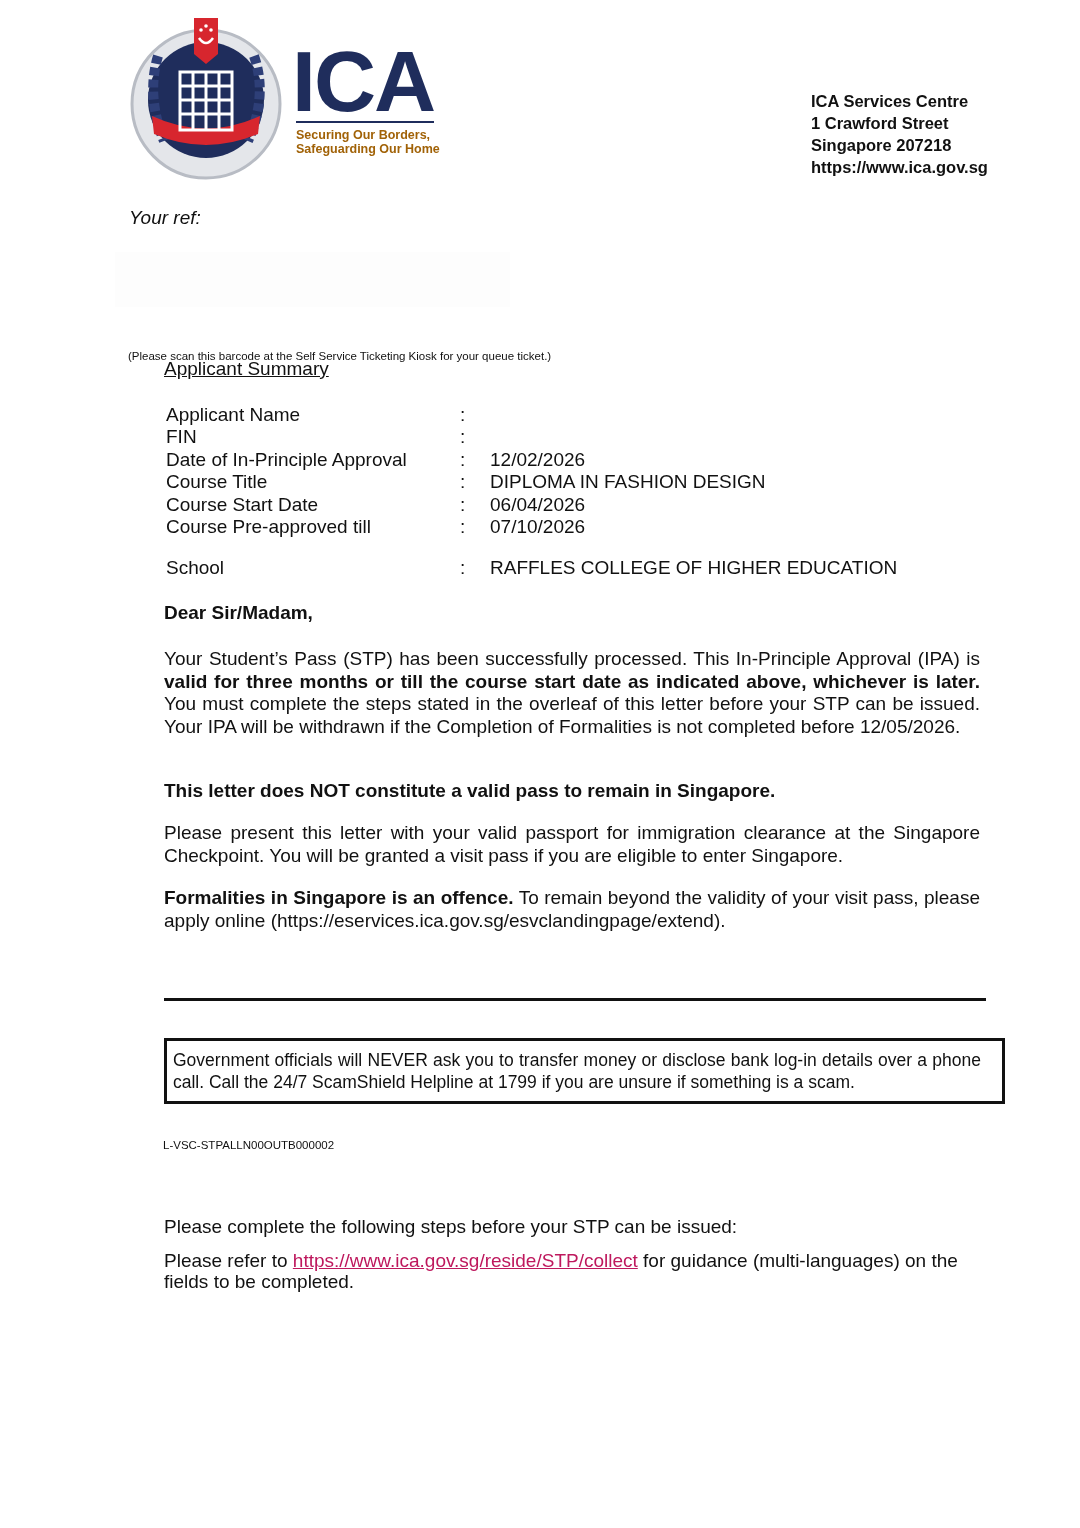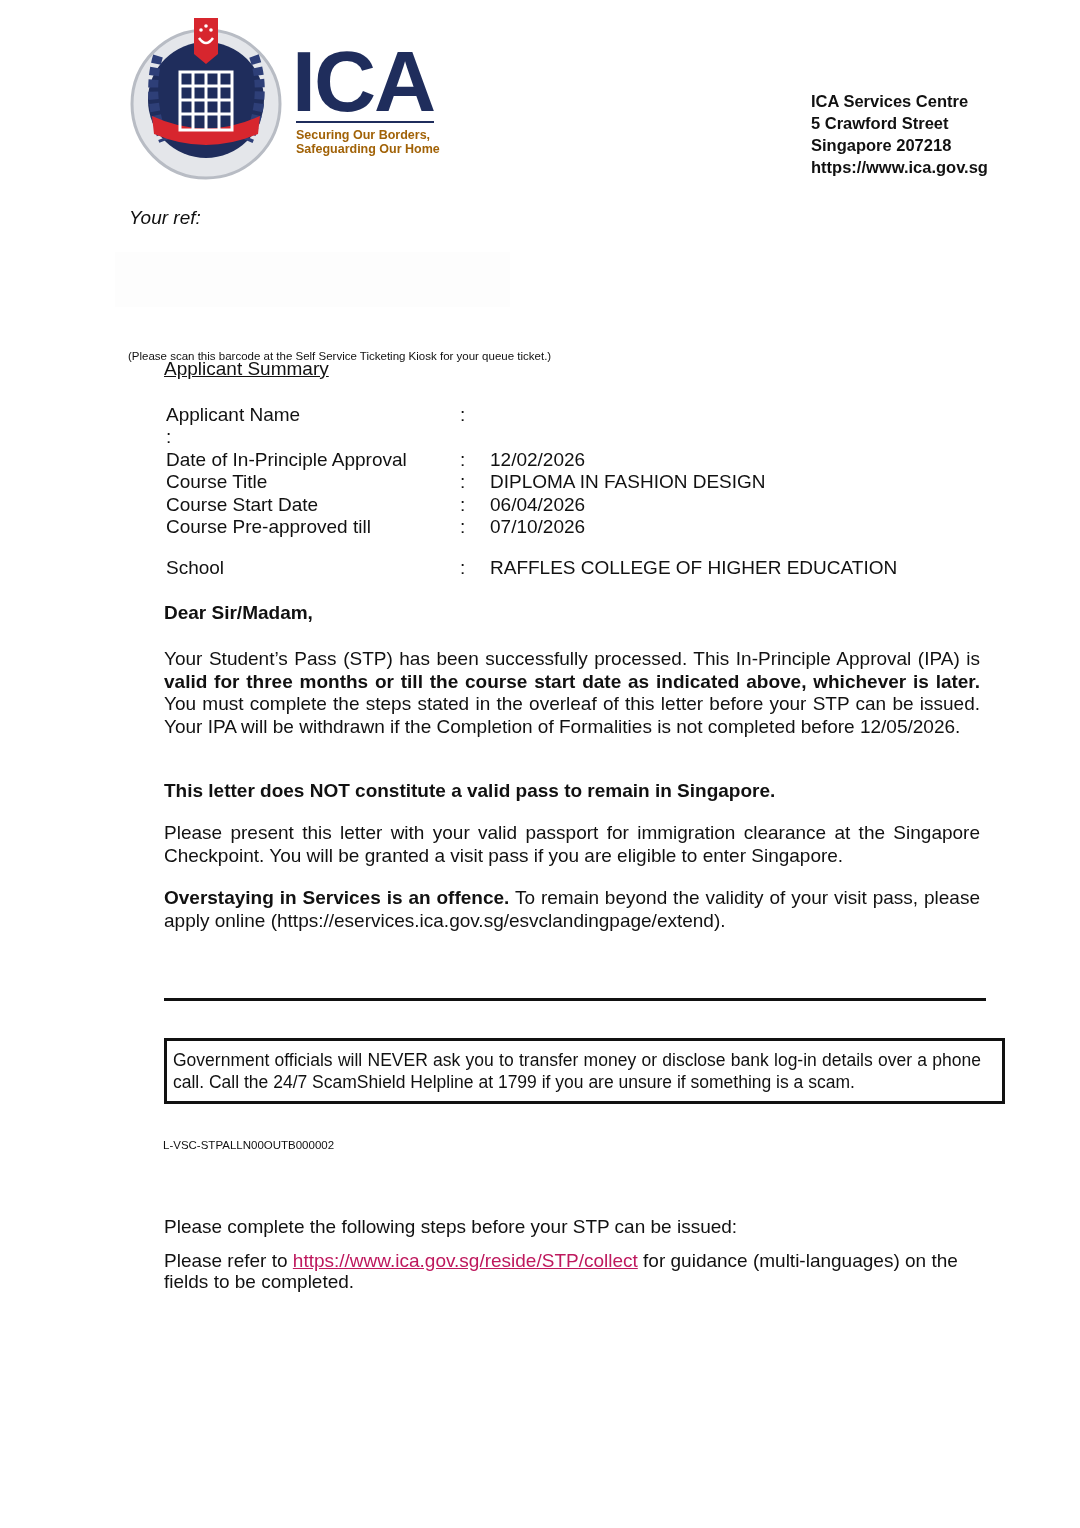--- a/index.html
+++ b/index.html
@@ -53,37 +53,38 @@
 </div>
 <div class="abs ica-text">ICA</div>
 <div class="abs ica-rule"></div>
 <div class="abs tagline">
   <div>Securing Our Borders,</div>
   <div>Safeguarding Our Home</div>
 </div>
 
 <div class="abs address">
   <div>ICA Services Centre</div>
-  <div>5 Crawford Street</div>
+  <div>1 Crawford Street</div>
   <div>Singapore 207218</div>
   <div>https://www.ica.gov.sg</div>
 </div>
 
 <div class="abs your-ref">Your ref:</div>
 <div class="abs" style="left:115px;top:252px;width:395px;height:55px;background:#fdfdfd;"></div>
 <div class="abs scan-note">(Please scan this barcode at the Self Service Ticketing Kiosk for your queue ticket.)</div>
 
 <div class="abs sec-title">Applicant Summary</div>
 
 <div class="abs field-row" style="top:404px">
   <span class="field-label">Applicant Name</span>
     <span class="field-colon">:</span>
     <span class="field-value"></span>
   </div>
 <div class="abs field-row" style="top:426px">
+  <span class="field-label">FIN</span>
     <span class="field-colon">:</span>
     <span class="field-value"></span>
   </div>
 <div class="abs field-row" style="top:449px">
   <span class="field-label">Date of In-Principle Approval</span>
     <span class="field-colon">:</span>
     <span class="field-value">12/02/2026</span>
   </div>
 <div class="abs field-row" style="top:471px">
   <span class="field-label">Course Title</span>
@@ -103,21 +104,21 @@
 <div class="abs field-row" style="top:557px">
   <span class="field-label">School</span>
     <span class="field-colon">:</span>
     <span class="field-value">RAFFLES COLLEGE OF HIGHER EDUCATION</span>
   </div>
 
 <div class="abs para bold" style="top:602px">Dear Sir/Madam,</div>
 <div class="abs para" style="top:648px"><span>Your Student’s Pass (STP) has been successfully processed. This In-Principle Approval (IPA) is </span><span class="bold">valid for three months or till the course start date as indicated above, whichever is later.</span><span> You must complete the steps stated in the overleaf of this letter before your STP can be issued. Your IPA will be withdrawn if the Completion of Formalities is not completed before 12/05/2026.</span></div>
 <div class="abs para bold" style="top:780px">This letter does NOT constitute a valid pass to remain in Singapore.</div>
 <div class="abs para" style="top:822px">Please present this letter with your valid passport for immigration clearance at the Singapore Checkpoint. You will be granted a visit pass if you are eligible to enter Singapore.</div>
-<div class="abs para" style="top:887px"><span class="bold">Overstaying in Services is an offence.</span><span> To remain beyond the validity of your visit pass, please apply online (https://eservices.ica.gov.sg/esvclandingpage/extend).</span></div>
+<div class="abs para" style="top:887px"><span class="bold">Formalities in Singapore is an offence.</span><span> To remain beyond the validity of your visit pass, please apply online (https://eservices.ica.gov.sg/esvclandingpage/extend).</span></div>
 
 <div class="abs hr"></div>
 
 <div class="abs scam-box">Government officials will NEVER ask you to transfer money or disclose bank log-in details over a phone call. Call the 24/7 ScamShield Helpline at 1799 if you are unsure if something is a scam.</div>
 
 <div class="abs doc-code">L-VSC-STPALLN00OUTB000002</div>
 
 <div class="abs para" style="top:1216px;text-align:left">Please complete the following steps before your STP can be issued:</div>
 <div class="abs para" style="top:1250px;line-height:21px;text-align:left"><span>Please refer to </span><a class="link">https://www.ica.gov.sg/reside/STP/collect</a><span> for guidance (multi-languages) on the fields to be completed.</span></div>
 

